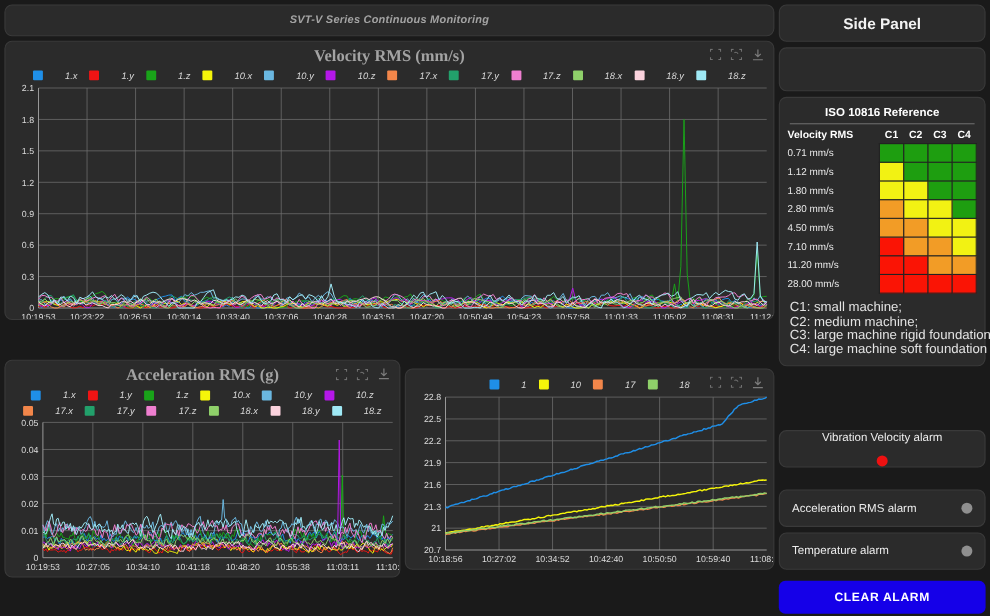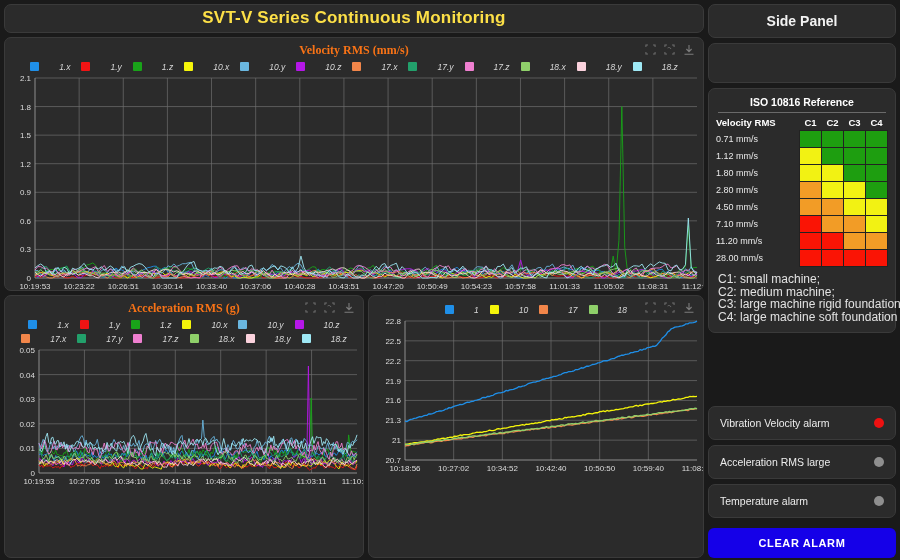--- a/index.html
+++ b/index.html
@@ -2,24 +2,24 @@
 <html><head>
 <meta charset="utf-8">
 <style>
   html,body{margin:0;padding:0;background:#1a1a1a;}
   body{width:900px;height:560px;overflow:hidden;font-family:"Liberation Sans",sans-serif;color:#e6e6e6;}
   .app{width:900px;height:560px;display:flex;box-sizing:border-box;padding:4px 4px 2px 4px;gap:4px;}
   .left{width:700px;display:flex;flex-direction:column;gap:4px;}
   .right{width:188px;display:flex;flex-direction:column;gap:5px;}
   .card{background:#2b2b2b;border:1px solid #3a3a3a;border-radius:7px;box-sizing:border-box;}
   .titlebar{height:30px;display:flex;align-items:center;justify-content:center;}
-  .titlebar .t{font-size:17px;font-weight:bold;color:#fde047;letter-spacing:.2px;}
+  .titlebar .t{font-size:10px;font-weight:bold;color:#a3a3a3;letter-spacing:.2px;font-style:italic;}
   .chart-card{position:relative;overflow:hidden;}
   .chart-head{position:relative;padding-top:5px;}
-  .chart-title{text-align:center;font-family:"Liberation Serif",serif;font-weight:bold;font-size:12px;color:#f97316;}
+  .chart-title{text-align:center;font-family:"Liberation Serif",serif;font-weight:bold;font-size:15px;color:#a3a3a3;}
   .tools{position:absolute;right:8px;top:6px;display:flex;gap:8px;align-items:center;}
   .tools svg{display:block;}
   .legend{display:flex;flex-wrap:wrap;justify-content:center;gap:4px 11px;padding:4px 10px 2px 10px;}
   .lg{display:flex;align-items:center;gap:20px;}
   .sw{width:9px;height:9px;display:inline-block;border-radius:1px;}
   .lgt{font-size:8.5px;color:#d8d8d8;font-style:italic;}
   .plotwrap{position:relative;}
   svg.plot-svg{display:block;}
   .axislbl{font-size:8px;fill:#dcdcdc;font-family:"Liberation Sans",sans-serif;}
   .gridline{stroke:#6f6f6f;stroke-width:.7;}
@@ -183,21 +183,21 @@
             <path d="M30.00 200.40L32.89 199.19L35.78 198.32L38.67 200.56L41.56 202.97L44.45 204.00L47.34 204.00L50.24 202.63L53.13 200.31L56.02 199.56L58.91 201.02L61.80 199.14L64.69 198.45L67.58 196.83L70.47 197.49L73.36 198.66L76.25 199.03L79.14 198.03L82.03 197.85L84.93 200.28L87.82 198.77L90.71 198.46L93.60 199.23L96.49 201.70L99.38 202.65L102.27 204.00L105.16 202.28L108.05 200.60L110.94 201.51L113.83 203.01L116.72 203.30L119.62 200.90L122.51 200.55L125.40 201.27L128.29 203.21L131.18 201.89L134.07 202.83L136.96 202.07L139.85 199.44L142.74 202.20L145.63 202.05L148.52 199.55L151.41 202.08L154.31 202.07L157.20 202.02L160.09 202.32L162.98 202.90L165.87 200.16L168.76 201.82L171.65 203.86L174.54 203.48L177.43 202.70L180.32 202.26L183.21 200.02L186.10 201.24L189.00 202.24L191.89 201.64L194.78 200.60L197.67 201.96L200.56 199.59L203.45 198.45L206.34 196.89L209.23 200.09L212.12 199.85L215.01 202.51L217.90 200.06L220.79 197.81L223.69 201.18L226.58 202.83L229.47 199.90L232.36 198.30L235.25 196.93L238.14 200.30L241.03 201.05L243.92 202.71L246.81 201.73L249.70 199.80L252.59 197.55L255.48 196.26L258.38 200.39L261.27 202.30L264.16 201.89L267.05 203.74L269.94 203.96L272.83 204.00L275.72 204.00L278.61 204.00L281.50 203.03L284.39 204.00L287.28 202.71L290.17 201.14L293.07 200.19L295.96 199.00L298.85 198.52L301.74 199.89L304.63 198.42L307.52 197.10L310.41 196.37L313.30 198.51L316.19 199.34L319.08 200.38L321.97 202.61L324.86 200.61L327.76 200.16L330.65 198.65L333.54 198.81L336.43 199.92L339.32 199.52L342.21 200.97L345.10 199.86L347.99 201.73L350.88 200.66L353.77 202.16L356.66 204.00L359.55 204.00L362.45 203.05L365.34 203.48L368.23 204.00L371.12 204.00L374.01 201.32L376.90 199.05L379.79 197.48L382.68 198.26L385.57 198.73L388.46 198.62L391.35 197.91L394.24 197.21L397.14 199.26L400.03 198.66L402.92 201.39L405.81 203.25L408.70 200.36L411.59 200.50L414.48 200.37L417.37 199.55L420.26 201.81L423.15 199.07L426.04 198.80L428.93 201.31L431.83 203.63L434.72 201.12L437.61 203.12L440.50 204.00L443.39 204.00L446.28 203.37L449.17 203.38L452.06 203.35L454.95 202.90L457.84 204.00L460.73 203.51L463.62 203.53L466.52 201.13L469.41 200.57L472.30 201.61L475.19 202.55L478.08 201.00L480.97 198.99L483.86 200.00L486.75 198.07L489.64 197.30L492.53 198.07L495.42 196.51L498.31 199.07L501.21 197.42L504.10 199.26L506.99 198.21L509.88 198.29L512.77 196.90L515.66 200.23L518.55 197.93L521.44 199.43L524.33 200.04L527.22 198.19L530.11 198.62L533.00 199.65L535.90 198.33L538.79 196.60L541.68 199.34L544.57 199.00L547.46 199.72L550.35 199.31L553.24 198.03L556.13 197.09L559.02 199.31L561.91 197.33L564.80 200.27L567.69 202.83L570.59 200.42L573.48 202.59L576.37 204.00L579.26 202.31L582.15 202.32L585.04 201.37L587.93 201.23L590.82 200.29L593.71 201.00L596.60 199.14L599.49 198.70L602.38 197.63L605.28 201.22L608.17 199.53L611.06 197.44L613.95 196.44L616.84 196.59L619.73 200.40L622.62 202.90L625.51 203.73L628.40 200.90L631.29 199.87L634.18 202.20L637.07 199.62L639.97 197.76L642.86 196.63L645.75 195.72L648.64 194.98L651.53 198.00L654.42 200.62L657.31 199.86L660.20 198.51L663.09 200.03L665.98 202.15L668.87 203.03L671.76 201.21L674.66 201.82L677.55 202.69L680.44 203.67L683.33 203.94L686.22 204.00L689.11 201.45L692.00 201.67" fill="none" stroke="#f2864a" stroke-width="0.9" stroke-linejoin="round"></path>
             <path d="M30.00 198.06L32.89 199.31L35.78 195.47L38.67 192.99L41.56 192.52L44.45 196.60L47.34 199.06L50.24 199.77L53.13 196.69L56.02 194.45L58.91 193.63L61.80 191.98L64.69 197.44L67.58 199.87L70.47 199.26L73.36 201.00L76.25 197.44L79.14 197.65L82.03 200.21L84.93 201.86L87.82 199.23L90.71 196.84L93.60 199.96L96.49 203.20L99.38 202.24L102.27 201.22L105.16 204.00L108.05 200.59L110.94 202.48L113.83 200.33L116.72 198.52L119.62 197.92L122.51 201.20L125.40 203.68L128.29 198.52L131.18 201.84L134.07 204.00L136.96 204.00L139.85 201.75L142.74 197.96L145.63 198.72L148.52 195.50L151.41 193.06L154.31 194.35L157.20 196.23L160.09 193.49L162.98 195.68L165.87 195.73L168.76 196.79L171.65 197.20L174.54 201.11L177.43 199.53L180.32 198.46L183.21 196.71L186.10 194.81L189.00 196.81L191.89 198.42L194.78 200.13L197.67 197.60L200.56 195.62L203.45 193.96L206.34 195.52L209.23 198.58L212.12 201.50L215.01 203.99L217.90 201.26L220.79 197.18L223.69 197.97L226.58 198.62L229.47 201.96L232.36 199.65L235.25 197.91L238.14 200.76L241.03 200.49L243.92 197.17L246.81 195.86L249.70 196.52L252.59 200.18L255.48 199.77L258.38 200.85L261.27 203.40L264.16 200.43L267.05 202.12L269.94 198.05L272.83 197.43L275.72 197.44L278.61 200.89L281.50 198.17L284.39 195.23L287.28 196.14L290.17 199.40L293.07 199.27L295.96 196.71L298.85 195.61L301.74 198.81L304.63 200.33L307.52 197.61L310.41 199.13L313.30 195.80L316.19 199.55L319.08 197.73L321.97 195.06L324.86 192.85L327.76 196.74L330.65 196.64L333.54 199.40L336.43 198.07L339.32 201.15L342.21 202.77L345.10 198.10L347.99 201.17L350.88 203.60L353.77 200.73L356.66 201.83L359.55 199.31L362.45 202.14L365.34 203.96L368.23 204.00L371.12 201.14L374.01 202.77L376.90 198.98L379.79 198.29L382.68 198.83L385.57 199.70L388.46 202.36L391.35 203.81L394.24 203.92L397.14 201.91L400.03 199.57L402.92 201.61L405.81 198.45L408.70 200.79L411.59 198.16L414.48 200.44L417.37 197.20L420.26 200.43L423.15 200.85L426.04 198.41L428.93 197.44L431.83 196.12L434.72 199.98L437.61 199.10L440.50 200.59L443.39 198.74L446.28 199.83L449.17 201.31L452.06 203.15L454.95 200.34L457.84 200.56L460.73 196.87L463.62 196.35L466.52 196.51L469.41 196.51L472.30 195.01L475.19 194.88L478.08 194.23L480.97 196.49L483.86 195.27L486.75 198.29L489.64 196.50L492.53 199.11L495.42 198.34L498.31 199.88L501.21 200.14L504.10 202.79L506.99 198.91L509.88 198.25L512.77 197.34L515.66 194.38L518.55 196.56L521.44 196.16L524.33 199.01L527.22 195.30L530.11 195.38L533.00 199.62L535.90 197.71L538.79 199.47L541.68 198.49L544.57 198.85L547.46 196.61L550.35 199.43L553.24 196.93L556.13 197.46L559.02 195.82L561.91 193.54L564.80 197.86L567.69 200.73L570.59 202.76L573.48 199.70L576.37 200.74L579.26 201.11L582.15 203.60L585.04 204.00L587.93 202.98L590.82 202.71L593.71 199.18L596.60 198.20L599.49 199.90L602.38 200.56L605.28 201.77L608.17 203.05L611.06 200.90L613.95 203.24L616.84 202.92L619.73 204.00L622.62 199.25L625.51 197.87L628.40 198.38L631.29 201.25L634.18 203.54L637.07 204.00L639.97 201.83L642.86 199.20L645.75 200.31L648.64 201.90L651.53 199.29L654.42 201.79L657.31 197.43L660.20 198.52L663.09 199.65L665.98 200.44L668.87 202.68L671.76 201.03L674.66 198.62L677.55 196.57L680.44 198.48L683.33 197.41L686.22 200.96L689.11 200.16L692.00 203.24" fill="none" stroke="#22a06b" stroke-width="0.9" stroke-linejoin="round"></path>
             <path d="M30.00 196.15L32.89 192.57L35.78 192.71L38.67 194.42L41.56 194.19L44.45 196.84L47.34 197.98L50.24 194.37L53.13 199.05L56.02 197.35L58.91 199.52L61.80 202.14L64.69 199.75L67.58 196.21L70.47 195.26L73.36 197.58L76.25 196.40L79.14 195.13L82.03 193.98L84.93 195.90L87.82 193.83L90.71 192.68L93.60 198.28L96.49 194.01L99.38 191.57L102.27 197.37L105.16 195.05L108.05 196.79L110.94 200.73L113.83 202.08L116.72 202.25L119.62 197.15L122.51 200.34L125.40 196.87L128.29 193.99L131.18 196.66L134.07 200.74L136.96 203.64L139.85 201.30L142.74 202.70L145.63 203.29L148.52 198.82L151.41 194.89L154.31 199.66L157.20 201.60L160.09 201.50L162.98 200.79L165.87 196.23L168.76 192.45L171.65 192.94L174.54 196.05L177.43 199.58L180.32 202.95L183.21 203.34L186.10 204.00L189.00 203.51L191.89 203.59L194.78 204.00L197.67 197.76L200.56 199.83L203.45 199.86L206.34 200.42L209.23 200.63L212.12 196.21L215.01 193.10L217.90 195.05L220.79 197.46L223.69 194.79L226.58 192.90L229.47 192.11L232.36 191.75L235.25 195.97L238.14 195.21L241.03 193.36L243.92 197.14L246.81 194.73L249.70 196.23L252.59 195.81L255.48 198.15L258.38 201.60L261.27 197.73L264.16 201.25L267.05 196.15L269.94 200.63L272.83 202.15L275.72 201.99L278.61 203.97L281.50 204.00L284.39 199.69L287.28 196.39L290.17 199.15L293.07 200.04L295.96 201.99L298.85 197.07L301.74 198.25L304.63 201.83L307.52 198.77L310.41 202.28L313.30 200.19L316.19 201.82L319.08 202.29L321.97 202.22L324.86 199.72L327.76 198.29L330.65 199.99L333.54 197.75L336.43 198.40L339.32 200.84L342.21 202.35L345.10 197.87L347.99 196.04L350.88 192.42L353.77 191.32L356.66 192.25L359.55 193.17L362.45 195.03L365.34 197.42L368.23 199.70L371.12 196.87L374.01 195.58L376.90 197.98L379.79 193.83L382.68 193.34L385.57 193.12L388.46 197.45L391.35 195.66L394.24 199.62L397.14 201.97L400.03 201.04L402.92 197.90L405.81 196.63L408.70 200.13L411.59 203.11L414.48 203.79L417.37 200.69L420.26 202.45L423.15 203.10L426.04 199.00L428.93 194.76L431.83 193.79L434.72 191.29L437.61 192.56L440.50 193.48L443.39 191.72L446.28 196.31L449.17 194.63L452.06 197.21L454.95 199.43L457.84 195.93L460.73 194.56L463.62 198.57L466.52 197.35L469.41 197.46L472.30 200.24L475.19 195.73L478.08 195.00L480.97 191.84L483.86 197.51L486.75 199.09L489.64 194.70L492.53 197.85L495.42 200.53L498.31 202.62L501.21 197.63L504.10 195.76L506.99 198.61L509.88 196.30L512.77 200.57L515.66 199.55L518.55 197.60L521.44 195.07L524.33 196.25L527.22 196.37L530.11 195.41L533.00 199.33L535.90 195.24L538.79 200.01L541.68 198.49L544.57 195.24L547.46 194.70L550.35 194.85L553.24 193.51L556.13 191.03L559.02 190.61L561.91 191.83L564.80 190.90L567.69 196.02L570.59 198.33L573.48 197.49L576.37 197.17L579.26 194.85L582.15 192.09L585.04 194.17L587.93 193.91L590.82 196.37L593.71 193.27L596.60 192.17L599.49 190.35L602.38 191.21L605.28 196.03L608.17 199.55L611.06 198.89L613.95 194.73L616.84 198.30L619.73 196.29L622.62 195.03L625.51 199.77L628.40 195.63L631.29 193.94L634.18 199.00L637.07 202.28L639.97 196.97L642.86 197.24L645.75 194.58L648.64 194.28L651.53 194.03L654.42 193.98L657.31 192.74L660.20 190.51L663.09 190.20L665.98 193.96L668.87 193.36L671.76 191.70L674.66 195.22L677.55 197.64L680.44 196.45L683.33 195.96L686.22 198.73L689.11 196.73L692.00 198.98" fill="none" stroke="#ef7fd0" stroke-width="0.9" stroke-linejoin="round"></path>
             <path d="M30.00 198.07L32.89 197.91L35.78 195.76L38.67 198.53L41.56 199.14L44.45 199.57L47.34 197.81L50.24 201.28L53.13 203.05L56.02 199.85L58.91 198.01L61.80 198.97L64.69 198.13L67.58 196.08L70.47 198.27L73.36 195.79L76.25 194.64L79.14 197.15L82.03 198.44L84.93 200.96L87.82 199.30L90.71 200.93L93.60 197.90L96.49 199.20L99.38 199.24L102.27 201.51L105.16 201.75L108.05 198.65L110.94 198.85L113.83 200.21L116.72 201.68L119.62 198.46L122.51 195.63L125.40 197.31L128.29 195.60L131.18 199.13L134.07 197.47L136.96 195.87L139.85 199.78L142.74 202.59L145.63 203.78L148.52 204.00L151.41 201.59L154.31 198.32L157.20 195.89L160.09 194.97L162.98 195.10L165.87 199.26L168.76 201.32L171.65 198.24L174.54 198.28L177.43 200.04L180.32 198.68L183.21 200.36L186.10 200.08L189.00 201.83L191.89 197.96L194.78 198.60L197.67 200.95L200.56 199.06L203.45 200.06L206.34 198.16L209.23 195.79L212.12 198.63L215.01 199.94L217.90 198.97L220.79 197.60L223.69 197.64L226.58 196.27L229.47 196.63L232.36 196.79L235.25 200.23L238.14 201.33L241.03 203.24L243.92 199.33L246.81 196.30L249.70 198.97L252.59 197.09L255.48 199.59L258.38 199.96L261.27 202.40L264.16 204.00L267.05 204.00L269.94 203.71L272.83 201.88L275.72 197.85L278.61 198.81L281.50 199.72L284.39 200.46L287.28 199.22L290.17 199.76L293.07 202.58L295.96 199.79L298.85 200.02L301.74 197.68L304.63 200.29L307.52 198.78L310.41 198.75L313.30 197.26L316.19 197.15L319.08 197.96L321.97 198.93L324.86 200.71L327.76 203.26L330.65 202.93L333.54 201.38L336.43 201.96L339.32 197.94L342.21 196.36L345.10 196.76L347.99 200.15L350.88 196.98L353.77 197.24L356.66 197.34L359.55 200.36L362.45 202.51L365.34 199.28L368.23 198.20L371.12 198.78L374.01 197.18L376.90 197.00L379.79 195.48L382.68 197.82L385.57 200.65L388.46 200.43L391.35 202.73L394.24 198.96L397.14 200.05L400.03 198.46L402.92 198.68L405.81 201.59L408.70 203.34L411.59 201.66L414.48 201.14L417.37 197.64L420.26 201.16L423.15 197.67L426.04 195.48L428.93 196.10L431.83 196.44L434.72 197.27L437.61 198.21L440.50 198.47L443.39 200.42L446.28 201.77L449.17 203.44L452.06 203.03L454.95 198.62L457.84 197.99L460.73 200.12L463.62 198.54L466.52 200.11L469.41 198.50L472.30 196.34L475.19 198.88L478.08 201.75L480.97 200.58L483.86 198.43L486.75 197.82L489.64 199.94L492.53 198.04L495.42 195.70L498.31 199.01L501.21 202.03L504.10 202.67L506.99 203.48L509.88 202.30L512.77 202.85L515.66 199.89L518.55 201.16L521.44 203.28L524.33 203.75L527.22 203.16L530.11 204.00L533.00 200.76L535.90 203.31L538.79 199.53L541.68 202.12L544.57 199.84L547.46 201.56L550.35 198.99L553.24 200.22L556.13 200.64L559.02 199.84L561.91 200.09L564.80 198.58L567.69 197.42L570.59 196.98L573.48 198.33L576.37 199.83L579.26 198.97L582.15 197.23L585.04 195.32L587.93 197.37L590.82 200.83L593.71 202.96L596.60 199.20L599.49 198.85L602.38 198.53L605.28 196.28L608.17 195.28L611.06 194.56L613.95 193.90L616.84 198.59L619.73 199.49L622.62 200.03L625.51 202.66L628.40 201.63L631.29 199.67L634.18 198.81L637.07 196.80L639.97 196.56L642.86 196.46L645.75 200.43L648.64 198.00L651.53 198.02L654.42 199.66L657.31 201.63L660.20 202.88L663.09 204.00L665.98 204.00L668.87 201.51L671.76 203.38L674.66 204.00L677.55 201.19L680.44 202.83L683.33 203.62L686.22 204.00L689.11 204.00L692.00 201.04" fill="none" stroke="#8fd06a" stroke-width="0.9" stroke-linejoin="round"></path>
             <path d="M30.00 198.35L32.89 200.56L35.78 202.33L38.67 199.03L41.56 199.63L44.45 197.33L47.34 200.91L50.24 200.66L53.13 198.55L56.02 201.87L58.91 202.94L61.80 200.16L64.69 198.99L67.58 200.18L70.47 198.95L73.36 201.19L76.25 200.04L79.14 199.21L82.03 200.71L84.93 201.90L87.82 201.68L90.71 203.17L93.60 204.00L96.49 200.64L99.38 200.92L102.27 200.56L105.16 198.50L108.05 198.20L110.94 198.93L113.83 197.91L116.72 199.84L119.62 198.83L122.51 196.41L125.40 197.56L128.29 201.05L131.18 200.83L134.07 197.91L136.96 198.65L139.85 198.48L142.74 198.80L145.63 196.98L148.52 196.00L151.41 195.71L154.31 197.73L157.20 196.18L160.09 195.60L162.98 195.85L165.87 196.58L168.76 198.01L171.65 196.72L174.54 197.92L177.43 200.81L180.32 199.46L183.21 199.28L186.10 200.47L189.00 197.28L191.89 196.83L194.78 198.32L197.67 200.33L200.56 199.41L203.45 197.44L206.34 200.53L209.23 198.47L212.12 200.75L215.01 200.48L217.90 197.92L220.79 196.42L223.69 200.36L226.58 198.95L229.47 200.36L232.36 202.55L235.25 198.87L238.14 197.30L241.03 199.87L243.92 199.41L246.81 197.81L249.70 199.81L252.59 200.78L255.48 199.13L258.38 196.64L261.27 199.38L264.16 201.09L267.05 203.18L269.94 199.87L272.83 202.67L275.72 202.09L278.61 198.72L281.50 198.24L284.39 198.71L287.28 201.10L290.17 198.90L293.07 197.83L295.96 195.85L298.85 199.51L301.74 200.30L304.63 198.42L307.52 200.45L310.41 197.55L313.30 199.05L316.19 198.00L319.08 197.84L321.97 196.44L324.86 195.96L327.76 194.91L330.65 196.39L333.54 194.66L336.43 193.75L339.32 194.00L342.21 195.70L345.10 197.60L347.99 200.40L350.88 202.77L353.77 203.16L356.66 204.00L359.55 204.00L362.45 201.99L365.34 200.59L368.23 202.62L371.12 203.55L374.01 202.17L376.90 202.33L379.79 199.07L382.68 200.83L385.57 201.30L388.46 202.09L391.35 202.02L394.24 202.92L397.14 203.99L400.03 204.00L402.92 200.16L405.81 197.62L408.70 196.56L411.59 195.29L414.48 195.02L417.37 199.41L420.26 198.36L423.15 198.26L426.04 198.94L428.93 200.61L431.83 202.04L434.72 202.86L437.61 201.58L440.50 198.53L443.39 199.47L446.28 201.96L449.17 201.31L452.06 201.44L454.95 198.70L457.84 200.13L460.73 199.53L463.62 202.21L466.52 203.72L469.41 204.00L472.30 203.34L475.19 199.71L478.08 197.26L480.97 196.69L483.86 200.55L486.75 199.67L489.64 200.42L492.53 202.30L495.42 202.47L498.31 202.32L501.21 198.48L504.10 199.14L506.99 200.90L509.88 203.03L512.77 202.06L515.66 199.21L518.55 202.24L521.44 202.35L524.33 202.98L527.22 203.72L530.11 200.60L533.00 197.81L535.90 196.03L538.79 197.04L541.68 199.33L544.57 199.29L547.46 198.37L550.35 199.76L553.24 197.88L556.13 196.26L559.02 197.10L561.91 197.59L564.80 198.90L567.69 200.04L570.59 197.13L573.48 199.87L576.37 200.93L579.26 201.66L582.15 199.87L585.04 199.51L587.93 200.26L590.82 201.81L593.71 200.85L596.60 202.71L599.49 200.40L602.38 202.36L605.28 200.45L608.17 202.44L611.06 203.03L613.95 203.84L616.84 202.25L619.73 201.43L622.62 198.41L625.51 196.28L628.40 199.97L631.29 200.49L634.18 199.32L637.07 201.40L639.97 202.66L642.86 201.40L645.75 198.92L648.64 198.73L651.53 201.03L654.42 201.81L657.31 202.27L660.20 201.07L663.09 197.87L665.98 199.84L668.87 198.47L671.76 198.31L674.66 197.94L677.55 201.42L680.44 200.11L683.33 201.78L686.22 198.77L689.11 201.64L692.00 198.39" fill="none" stroke="#fbd2dd" stroke-width="0.9" stroke-linejoin="round"></path>
             <path d="M30.00 193.95L32.89 191.64L35.78 189.98L38.67 192.25L41.56 198.65L44.45 196.64L47.34 200.46L50.24 194.12L53.13 194.20L56.02 197.62L58.91 193.21L61.80 194.61L64.69 200.28L67.58 194.17L70.47 195.56L73.36 194.44L76.25 192.23L79.14 189.38L82.03 193.84L84.93 195.26L87.82 196.10L90.71 193.71L93.60 194.90L96.49 192.69L99.38 196.31L102.27 194.39L105.16 191.87L108.05 193.78L110.94 198.03L113.83 196.43L116.72 193.80L119.62 192.67L122.51 198.69L125.40 193.33L128.29 192.20L131.18 190.57L134.07 189.60L136.96 190.28L139.85 192.80L142.74 196.64L145.63 199.10L148.52 202.65L151.41 198.81L154.31 200.11L157.20 204.00L160.09 204.00L162.98 204.00L165.87 203.91L168.76 204.00L171.65 204.00L174.54 198.91L177.43 198.35L180.32 194.25L183.21 190.34L186.10 188.76L189.00 187.43L191.89 195.45L194.78 196.59L197.67 197.09L200.56 196.92L203.45 197.04L206.34 195.98L209.23 193.90L212.12 194.32L215.01 192.27L217.90 193.46L220.79 198.85L223.69 199.56L226.58 195.81L229.47 193.18L232.36 196.85L235.25 200.37L238.14 199.31L241.03 197.75L243.92 192.21L246.81 191.06L249.70 196.46L252.59 196.37L255.48 198.40L258.38 193.79L261.27 196.55L264.16 194.61L267.05 192.75L269.94 191.87L272.83 195.99L275.72 191.87L278.61 192.76L281.50 194.50L284.39 198.61L287.28 192.77L290.17 198.01L293.07 193.68L295.96 182.10L298.85 193.28L301.74 198.65L304.63 198.83L307.52 199.55L310.41 200.49L313.30 201.36L316.19 202.12L319.08 203.43L321.97 198.68L324.86 196.40L327.76 200.70L330.65 197.85L333.54 202.55L336.43 203.64L339.32 204.00L342.21 199.67L345.10 201.99L347.99 204.00L350.88 203.98L353.77 204.00L356.66 200.85L359.55 202.12L362.45 197.84L365.34 200.44L368.23 196.21L371.12 192.28L374.01 195.10L376.90 190.58L379.79 189.50L382.68 194.47L385.57 191.55L388.46 190.49L391.35 189.19L394.24 196.65L397.14 192.63L400.03 195.64L402.92 199.72L405.81 199.30L408.70 198.18L411.59 198.02L414.48 201.53L417.37 204.00L420.26 204.00L423.15 204.00L426.04 203.35L428.93 203.47L431.83 204.00L434.72 198.80L437.61 196.61L440.50 192.27L443.39 197.60L446.28 197.56L449.17 194.99L452.06 197.98L454.95 195.22L457.84 192.12L460.73 195.80L463.62 198.28L466.52 197.82L469.41 201.52L472.30 197.61L475.19 197.86L478.08 197.09L480.97 192.22L483.86 195.60L486.75 196.11L489.64 197.80L492.53 192.47L495.42 192.40L498.31 190.02L501.21 195.36L504.10 196.15L506.99 193.49L509.88 199.75L512.77 196.40L515.66 193.98L518.55 194.47L521.44 192.79L524.33 199.01L527.22 202.64L530.11 200.27L533.00 199.44L535.90 201.64L538.79 203.27L541.68 204.00L544.57 197.61L547.46 199.51L550.35 195.70L553.24 198.60L556.13 198.80L559.02 201.03L561.91 204.00L564.80 202.78L567.69 200.85L570.59 197.87L573.48 194.13L576.37 192.29L579.26 195.28L582.15 196.04L585.04 196.85L587.93 201.01L590.82 194.74L593.71 194.01L596.60 192.23L599.49 191.81L602.38 190.41L605.28 193.28L608.17 192.41L611.06 189.16L613.95 196.99L616.84 200.45L619.73 202.57L622.62 195.70L625.51 193.73L628.40 191.90L631.29 191.82L634.18 192.37L637.07 190.09L639.97 195.46L642.86 192.09L645.75 189.87L648.64 192.11L651.53 189.88L654.42 187.94L657.31 189.04L660.20 189.32L663.09 195.92L665.98 196.90L668.87 192.36L671.76 191.09L674.66 195.98L677.55 195.12L680.44 190.80L683.33 144.00L686.22 193.20L689.11 198.03L692.00 198.05" fill="none" stroke="#9fe9f5" stroke-width="0.9" stroke-linejoin="round"></path>
           </svg>
         </div>
     </div>
 
-    <div style="display:flex;gap:4px;height:278px;">
+    <div style="display:flex;gap:4px;height:278px;align-items:center;">
 
       <div class="card chart-card" style="width:360px;">
         <div class="chart-head">
           <div class="chart-title">Acceleration RMS (g)</div>
           <div class="tools">
             <span>
                 <svg width="11" height="11" viewBox="0 0 12 12">
                   <path d="M1 3.2V1h2.2M8.8 1H11v2.2M11 8.8V11H8.8M3.2 11H1V8.8" fill="none" stroke="#707070" stroke-width="1.1"></path>
                 </svg>
               </span>
@@ -470,26 +470,26 @@
           <div>C1: small machine;</div>
           <div>C2: medium machine;</div>
           <div>C3: large machine rigid foundation</div>
           <div>C4: large machine soft foundation</div>
         </div>
     </div>
 
     <div style="flex:1"></div>
 
     <div id="alarm-list">
-        <div class="card alarm" style="margin-bottom: 5px;">
+        <div class="card alarm" style="margin-bottom: 20px; flex-direction: column;">
           <div class="txt">Vibration Velocity alarm</div>
           <div class="led" style="background: rgb(238, 17, 17);"></div>
         </div>
         <div class="card alarm" style="margin-bottom: 5px;">
-          <div class="txt">Acceleration RMS large</div>
+          <div class="txt">Acceleration RMS alarm</div>
           <div class="led" style="background: rgb(143, 143, 143);"></div>
         </div>
         <div class="card alarm" style="margin-bottom: 5px;">
           <div class="txt">Temperature alarm</div>
           <div class="led" style="background: rgb(143, 143, 143);"></div>
         </div>
       </div>
 
     <button class="clearbtn" style="background: rgb(21, 0, 232);">CLEAR ALARM</button>
   </div>

